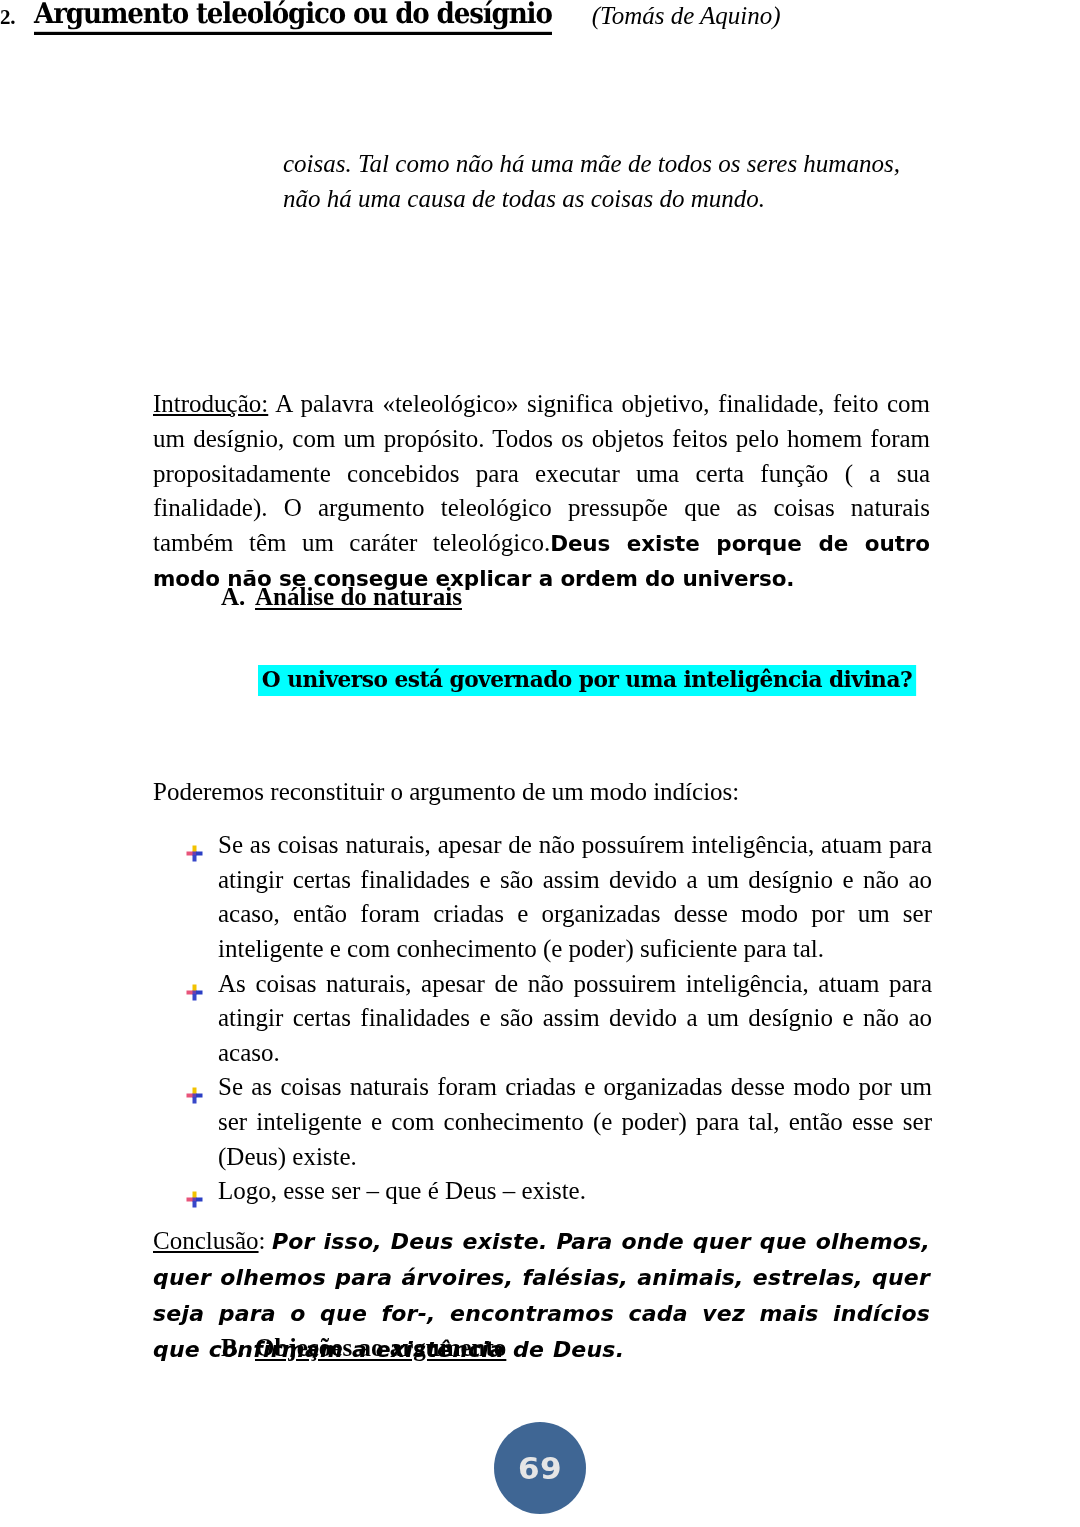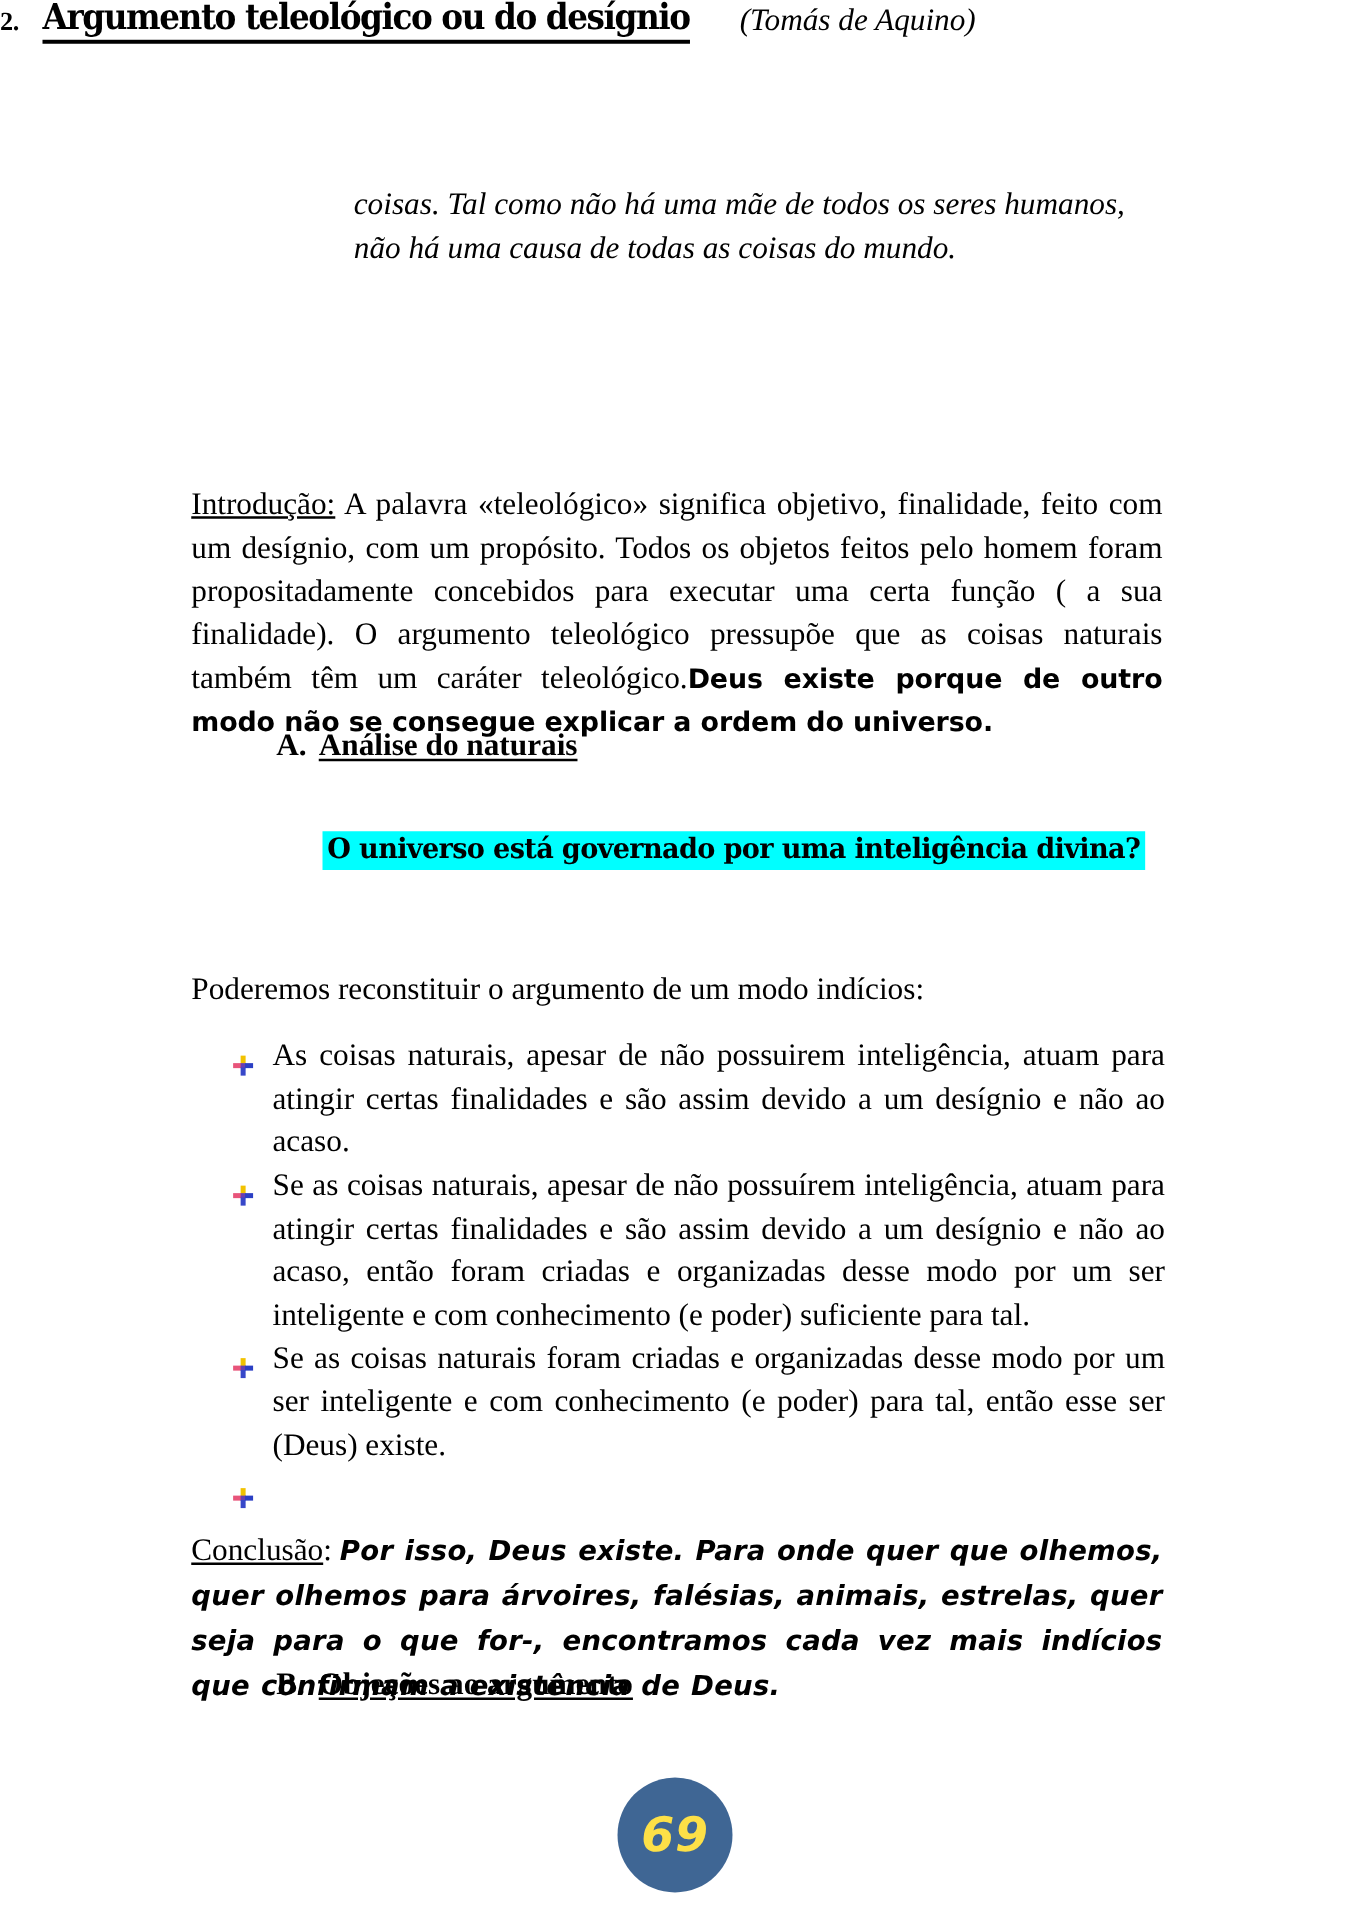--- a/index.html
+++ b/index.html
@@ -214,24 +214,23 @@
     height: 92px;
     border-radius: 50%;
     background: #3F6694;
     display: flex;
     align-items: center;
     justify-content: center;
   }
   #page-badge .num {
     font-family: "DejaVu Sans", "Liberation Sans", sans-serif;
     font-weight: bold;
-    font-size: 38px;
-    color: #fde047;
+    font-size: 31px;
+    color: #e5e5e5;
     letter-spacing: 0.5px;
-    font-style: italic;
   }
 </style>
 </head>
 <body>
 
 <div class="page">
 
   <p class="col serif" id="cont-para">coisas. Tal como não há uma mãe de todos os seres humanos, não há uma causa de todas as coisas do mundo.</p>
 
   <div id="heading-2">
@@ -257,33 +256,33 @@
     <li>
       <span class="petal">
         <svg viewBox="0 0 34 34" width="17" height="17" aria-hidden="true">
           <rect x="13" y="1" width="8" height="13" fill="#F2C200"></rect>
           <rect x="1" y="13" width="13" height="8" fill="#E8547A"></rect>
           <rect x="13" y="13" width="8" height="8" fill="#6A3FAF"></rect>
           <rect x="20" y="13" width="13" height="8" fill="#2B3FC4"></rect>
           <rect x="13" y="20" width="8" height="13" fill="#3747C9"></rect>
         </svg>
       </span>
-      <span>As coisas naturais, apesar de não possuirem inteligência, atuam para atingir certas finalidades e são assim devido a um desígnio e não ao acaso.</span>
+      <span>Se as coisas naturais, apesar de não possuírem inteligência, atuam para atingir certas finalidades e são assim devido a um desígnio e não ao acaso, então foram criadas e organizadas desse modo por um ser inteligente e com conhecimento (e poder) suficiente para tal.</span>
     </li>
     <li>
       <span class="petal">
         <svg viewBox="0 0 34 34" width="17" height="17" aria-hidden="true">
           <rect x="13" y="1" width="8" height="13" fill="#F2C200"></rect>
           <rect x="1" y="13" width="13" height="8" fill="#E8547A"></rect>
           <rect x="13" y="13" width="8" height="8" fill="#6A3FAF"></rect>
           <rect x="20" y="13" width="13" height="8" fill="#2B3FC4"></rect>
           <rect x="13" y="20" width="8" height="13" fill="#3747C9"></rect>
         </svg>
       </span>
-      <span>Se as coisas naturais, apesar de não possuírem inteligência, atuam para atingir certas finalidades e são assim devido a um desígnio e não ao acaso, então foram criadas e organizadas desse modo por um ser inteligente e com conhecimento (e poder) suficiente para tal.</span>
+      <span>As coisas naturais, apesar de não possuirem inteligência, atuam para atingir certas finalidades e são assim devido a um desígnio e não ao acaso.</span>
     </li>
     <li>
       <span class="petal">
         <svg viewBox="0 0 34 34" width="17" height="17" aria-hidden="true">
           <rect x="13" y="1" width="8" height="13" fill="#F2C200"></rect>
           <rect x="1" y="13" width="13" height="8" fill="#E8547A"></rect>
           <rect x="13" y="13" width="8" height="8" fill="#6A3FAF"></rect>
           <rect x="20" y="13" width="13" height="8" fill="#2B3FC4"></rect>
           <rect x="13" y="20" width="8" height="13" fill="#3747C9"></rect>
         </svg>
@@ -293,20 +292,21 @@
     <li>
       <span class="petal">
         <svg viewBox="0 0 34 34" width="17" height="17" aria-hidden="true">
           <rect x="13" y="1" width="8" height="13" fill="#F2C200"></rect>
           <rect x="1" y="13" width="13" height="8" fill="#E8547A"></rect>
           <rect x="13" y="13" width="8" height="8" fill="#6A3FAF"></rect>
           <rect x="20" y="13" width="13" height="8" fill="#2B3FC4"></rect>
           <rect x="13" y="20" width="8" height="13" fill="#3747C9"></rect>
         </svg>
       </span>
+      <span>Logo, esse ser – que é Deus – existe.</span>
     </li>
   </ul>
 
   <p class="col" id="conclusion">
     <span class="u">Conclusão</span><span class="serif">: </span><span class="deco">Por isso, Deus existe. Para onde quer que olhemos, quer olhemos para árvoires, falésias, animais, estrelas, quer seja para o que for-, encontramos cada vez mais indícios que confirmam a existência de Deus.</span>
   </p>
 
   <div class="sub-heading" id="sub-b">
     <span class="letter">B.</span>
     <span class="title">Objeções ao argumento</span>

